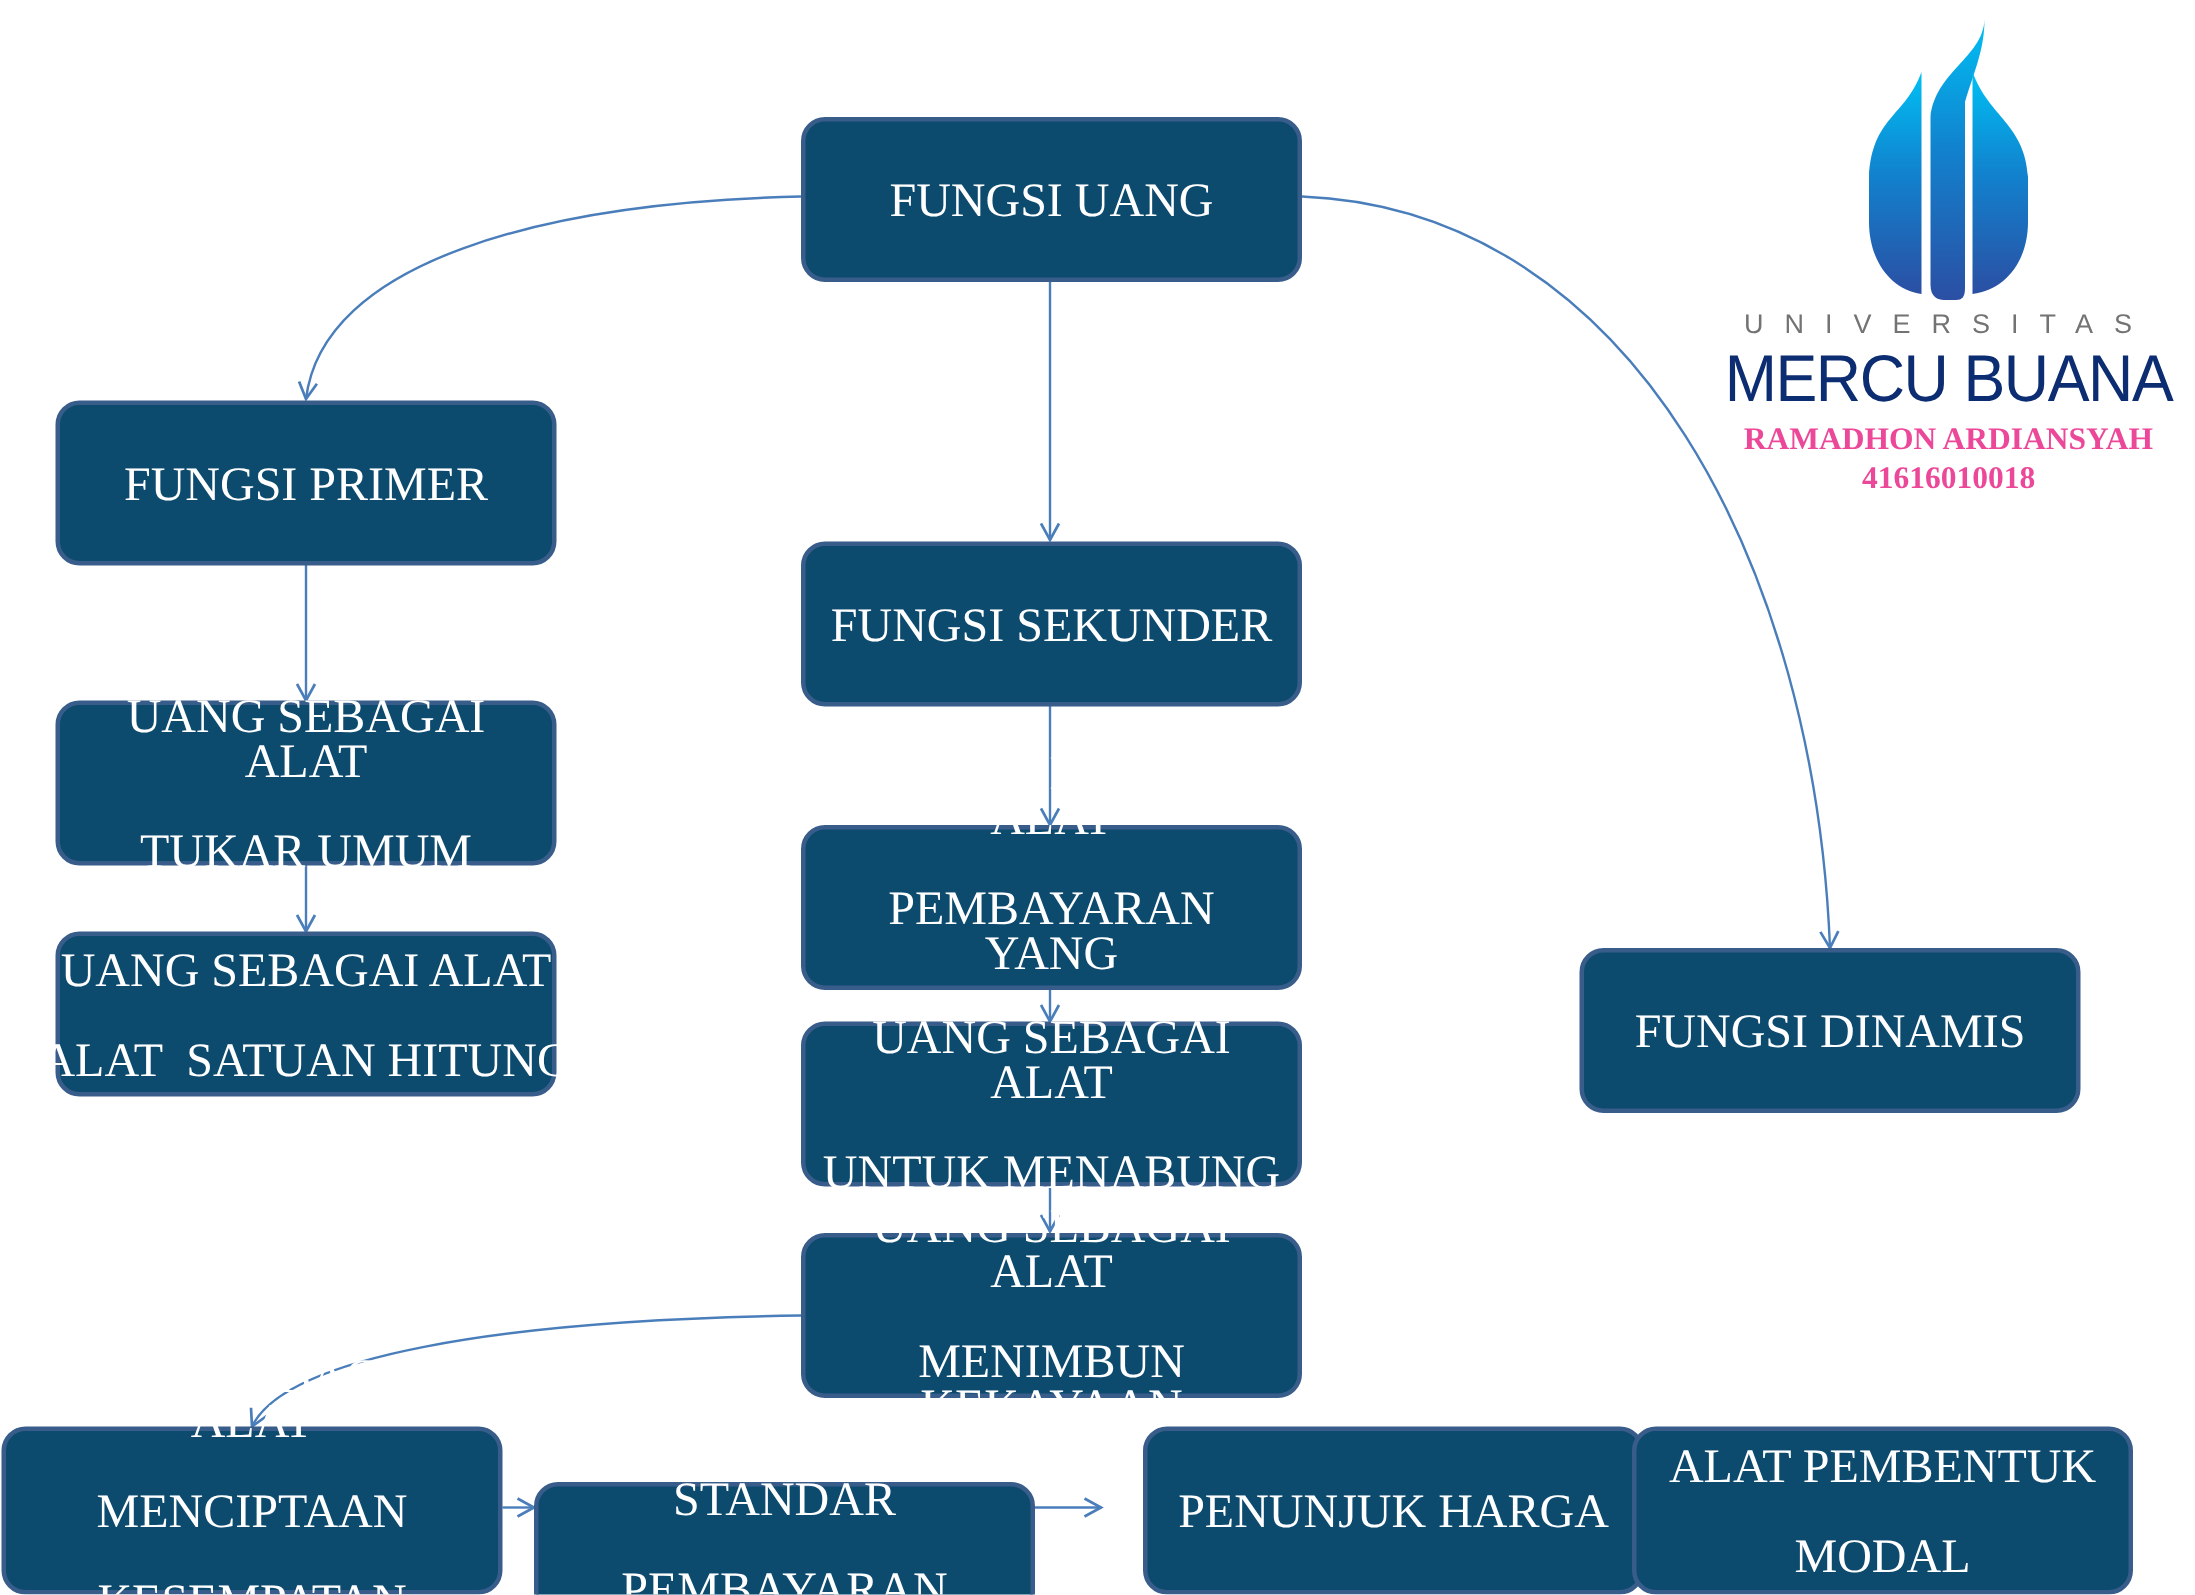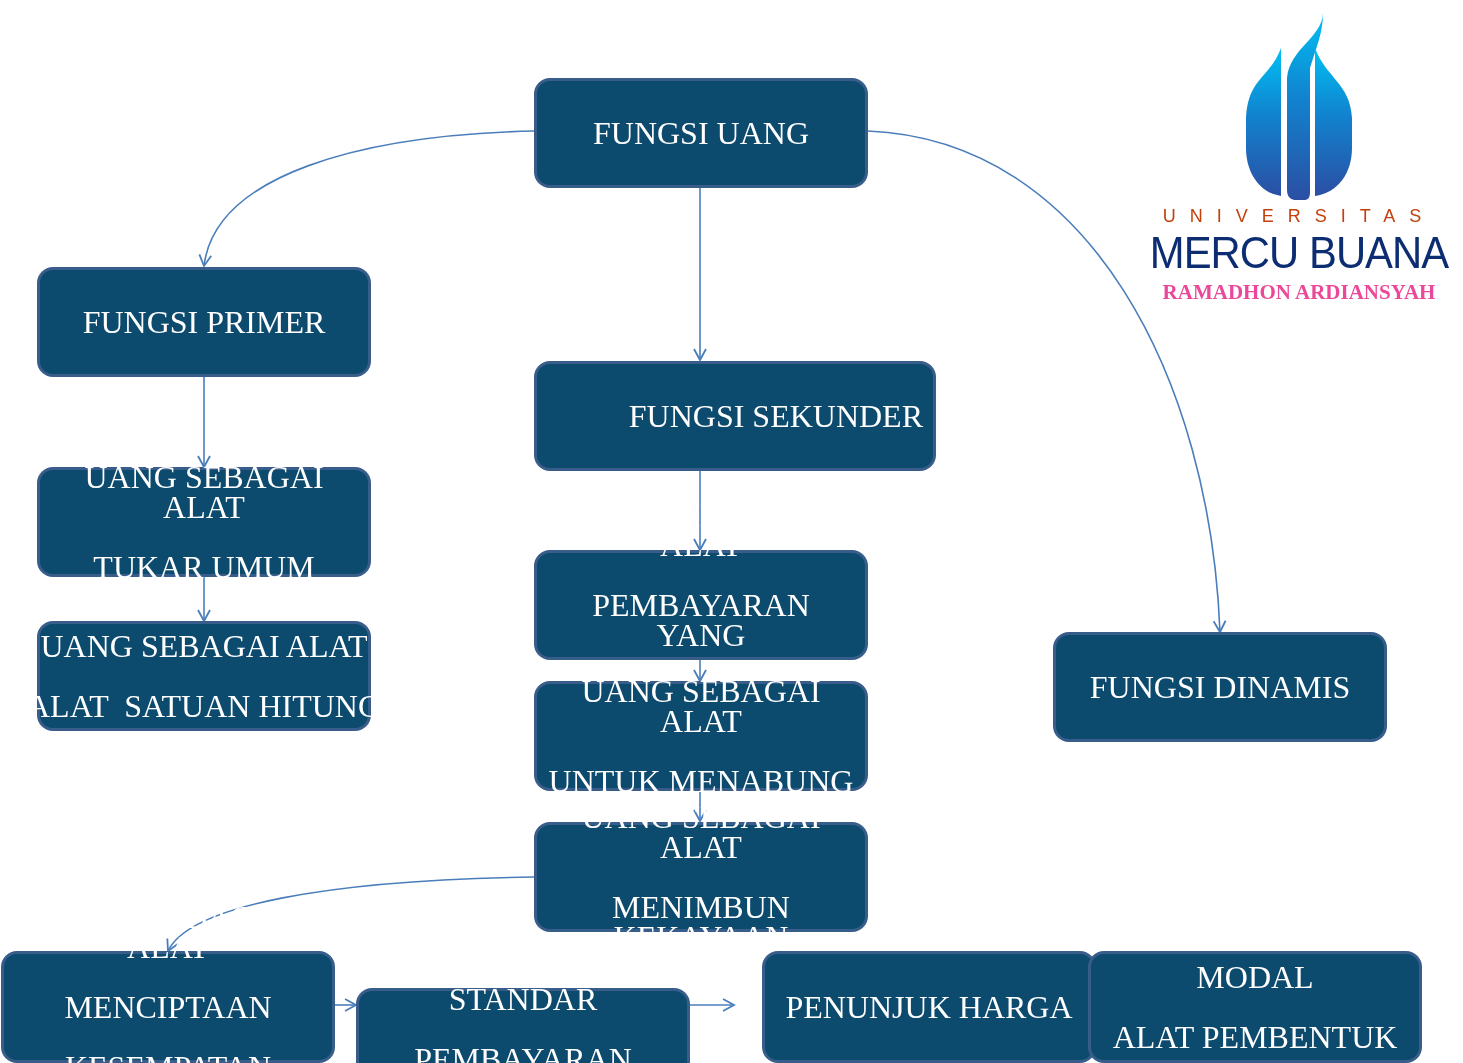--- a/index.html
+++ b/index.html
@@ -15,21 +15,21 @@
       display: flex; align-items: center; justify-content: center;
       text-align: center;
       font-family: "Liberation Serif", serif;
       font-size: 32px;
       line-height: 30px;
       padding: 0 10px;
       white-space: pre-line;
     }
     .node span { display: block; }
     .logo { position: absolute; left: 1140px; top: 8px; width: 320px; height: 330px; }
-    .univ { position: absolute; left: 1140px; top: 206px; width: 318px; text-align: center; color: #c2410c; font-family: "Liberation Sans", sans-serif; font-size: 18px; letter-spacing: 14px; }
+    .univ { position: absolute; left: 1140px; top: 206px; width: 318px; text-align: center; color: #737373; font-family: "Liberation Sans", sans-serif; font-size: 18px; letter-spacing: 14px; }
     .mercu { position: absolute; left: 1136px; top: 228px; width: 326px; text-align: center; color: #0c2d72; font-family: "Liberation Sans", sans-serif; font-size: 44px; letter-spacing: -1px; transform: scaleX(0.95); }
     .author { position: absolute; left: 1140px; top: 279px; width: 318px; text-align: center; color: #ec4899; font-family: "Liberation Serif", serif; font-weight: bold; font-size: 21px; line-height: 26px; }
   </style>
 </head>
 <body>
 
 <svg id="connectors" xmlns="http://www.w3.org/2000/svg">
   <defs>
     <marker id="arrow" markerWidth="14" markerHeight="14" refX="12" refY="7" orient="auto" markerUnits="userSpaceOnUse">
       <path d="M1,1 L12,7 L1,13" fill="none" stroke="#4a7ebb" stroke-width="1.8"></path>
@@ -50,21 +50,21 @@
 </svg>
 
 <div class="node" style="left:534px;top:78px;width:334px;height:110px;">
   <span>FUNGSI UANG</span>
 </div>
 
 <div class="node" style="left:37px;top:267px;width:334px;height:110px;text-align:center;">
   <span>FUNGSI PRIMER</span>
 </div>
 
-<div class="node" style="left:534px;top:361px;width:402px;height:110px;justify-content:flex-end;">
+<div class="node" style="left:534px;top:361px;width:334px;height:110px;">
   <span>FUNGSI SEKUNDER</span>
 </div>
 
 <div class="node" style="left:1053px;top:632px;width:334px;height:110px;">
   <span>FUNGSI DINAMIS</span>
 </div>
 
 <div class="node" style="left:37px;top:467px;width:334px;height:110px;">
   <div>
     <span>UANG SEBAGAI ALAT</span>
@@ -115,22 +115,22 @@
     <span>PEMBAYARAN HUTANG</span>
   </div>
 </div>
 
 <div class="node" style="left:734px;top:951px;width:334px;height:112px;margin-left:28px;">
   <span>PENUNJUK HARGA</span>
 </div>
 
 <div class="node" style="left:1088px;top:951px;width:334px;height:112px;">
   <div>
+    <span>ALAT PEMBENTUK</span>
     <span>MODAL</span>
-    <span>ALAT PEMBENTUK</span>
   </div>
 </div>
 
 <svg class="logo" viewBox="0 0 320 200" xmlns="http://www.w3.org/2000/svg" style="height:200px;">
   <defs>
     <linearGradient id="flameGrad" x1="0" y1="0" x2="0" y2="1">
       <stop offset="0" stop-color="#00c0f3"></stop>
       <stop offset="0.45" stop-color="#1183cf"></stop>
       <stop offset="1" stop-color="#2b4fa3"></stop>
     </linearGradient>
@@ -139,13 +139,14 @@
   <path d="M141,40 C130,70 108,70 106,110 L106,140 C106,165 120,185 141,188 Z" fill="url(#flameGrad)"></path>
 
   <path d="M183,5 C182,30 150,40 147,70 L147,182 C147,190 152,192 156,192 L164,192 C168,192 170,190 170,184 L170,60 C176,40 183,25 183,5 Z" fill="url(#flameGrad)"></path>
 
   <path d="M175,40 L175,188 C198,185 212,165 212,140 L212,110 C210,75 186,70 175,40 Z" fill="url(#flameGrad)"></path>
 </svg>
 <div class="univ">UNIVERSITAS</div>
 <div class="mercu">MERCU BUANA</div>
 <div class="author">
   <div>RAMADHON ARDIANSYAH</div>
+  <div>41616010018</div>
 </div>
 
 </body></html>

